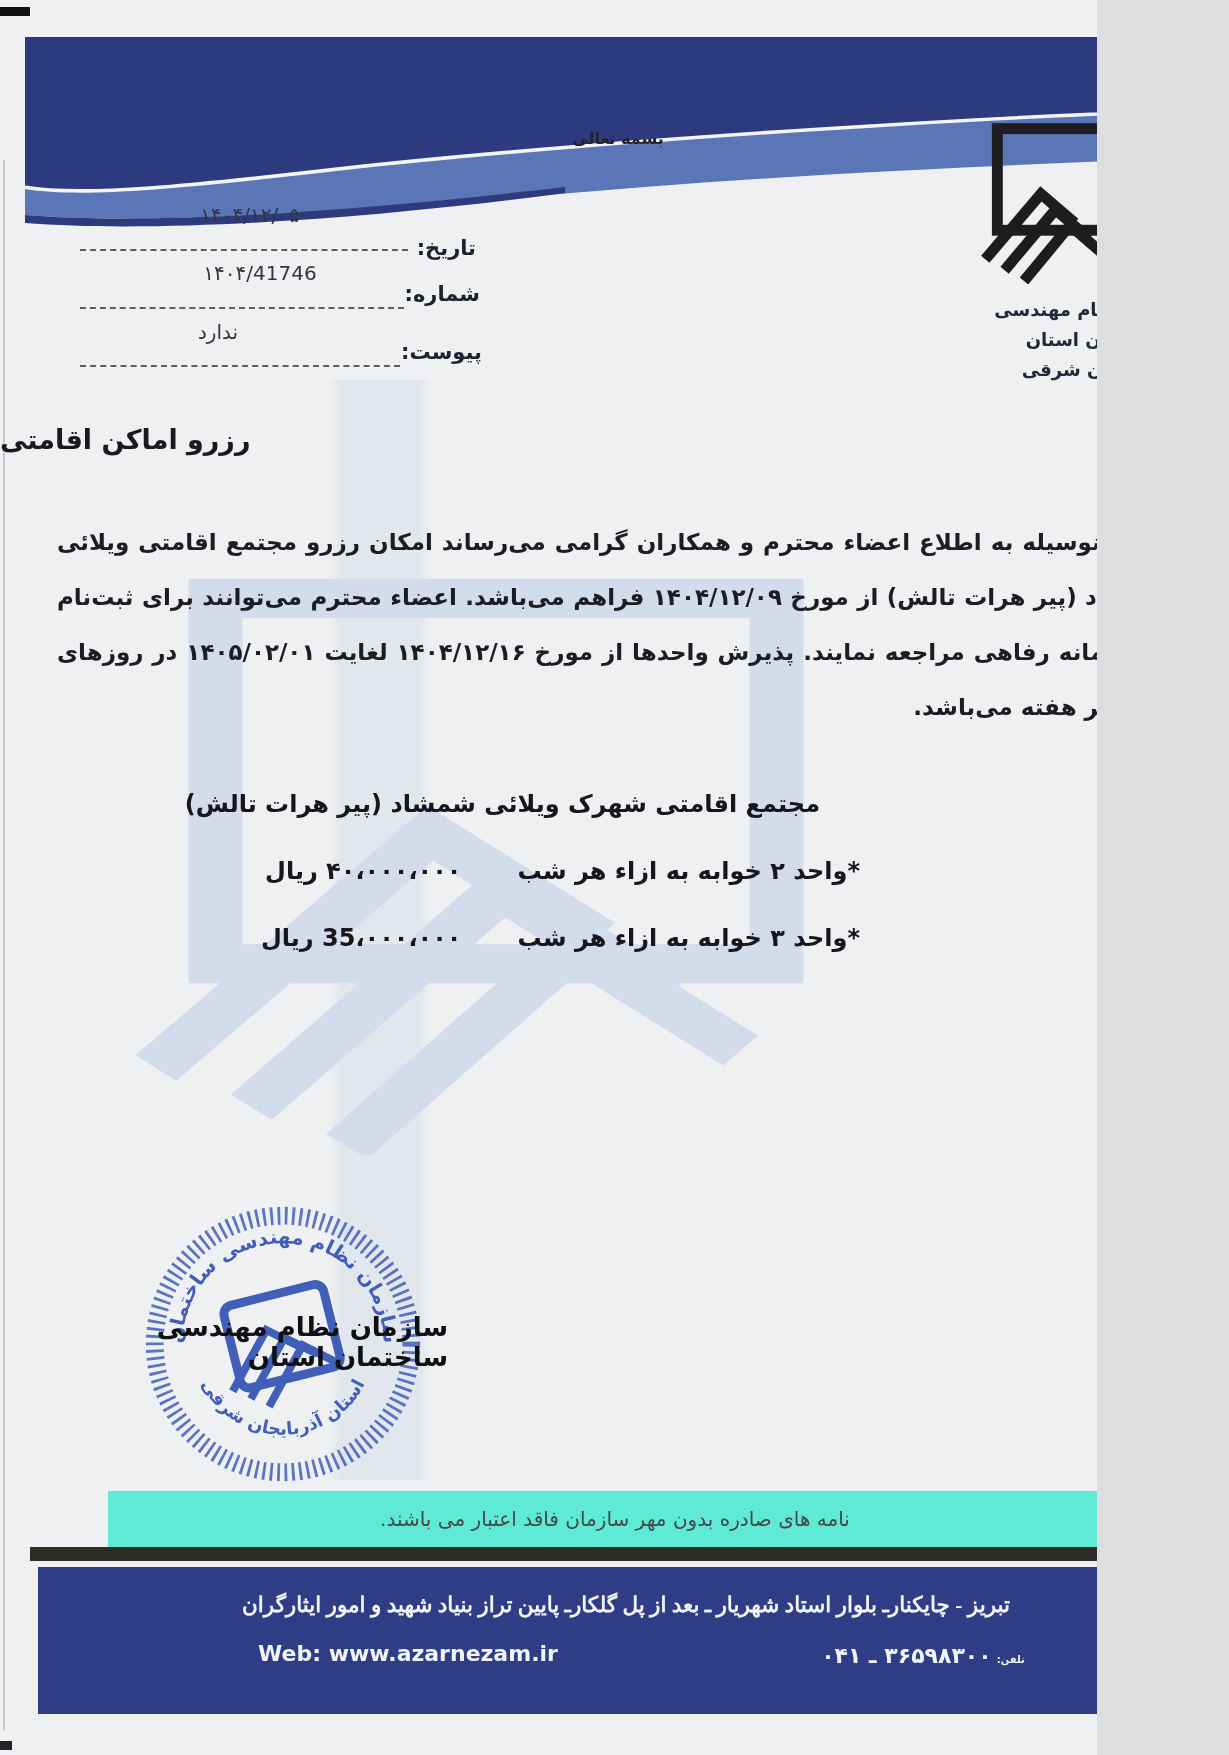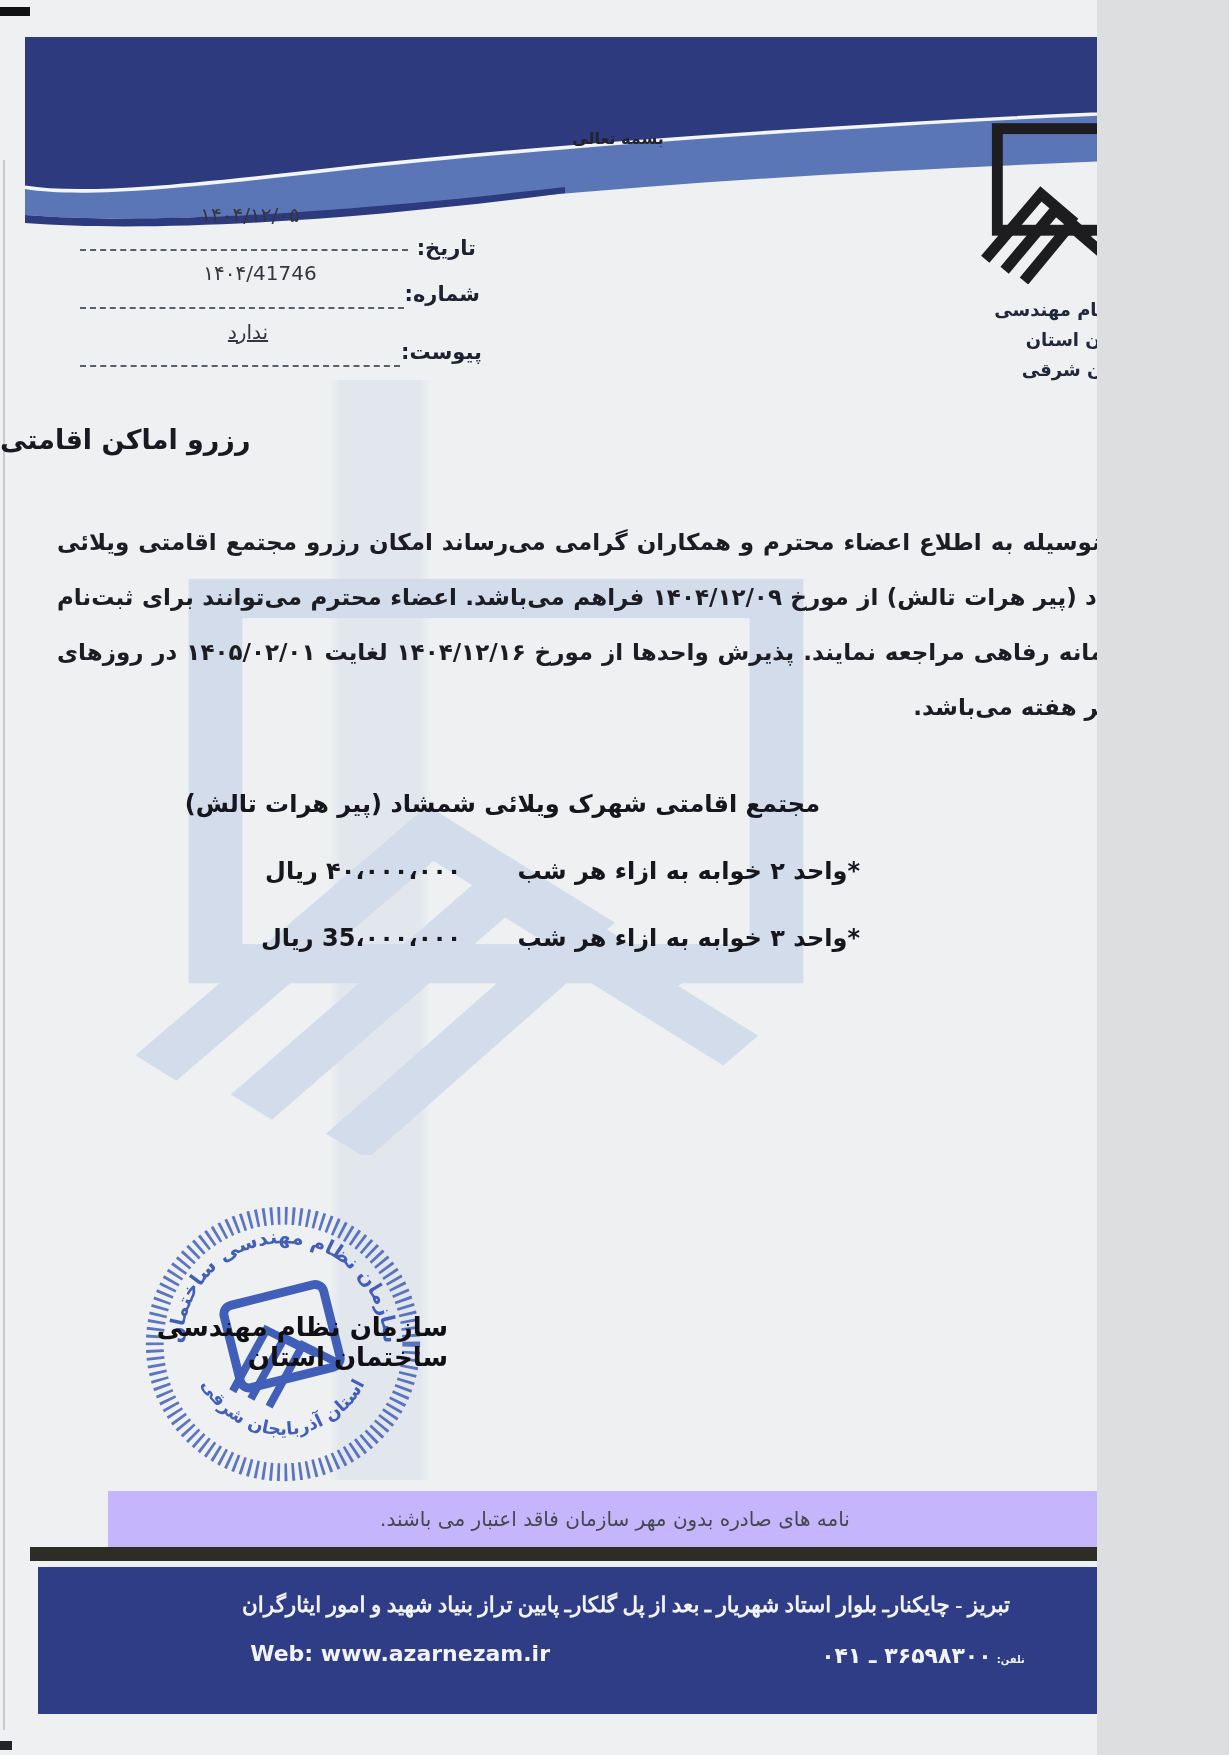--- a/index.html
+++ b/index.html
@@ -33,31 +33,31 @@
   
   .title{left:0;top:424px;width:1180px;text-align:left;font-size:27px;font-weight:bold;direction:rtl;color:#191920;}
   .body-par{left:57px;top:515px;width:1110px;direction:rtl;text-align:justify;font-size:23px;font-weight:bold;line-height:55px;color:#1c1c22;text-indent:35px;}
   .complex-heading{right:277px;top:790px;direction:rtl;font-size:24px;font-weight:bold;color:#16161c;}
   .price-item{direction:rtl;font-size:24px;font-weight:bold;color:#16161c;right:237px;}
   .price-item .gap{display:inline-block;width:56px;}
   
   .stamp{left:135px;top:1196px;opacity:.92;}
   .signature{left:38px;top:1312px;width:410px;text-align:right;direction:rtl;font-size:26px;font-weight:bold;color:#101014;}
   
-  .notice{left:108px;top:1491px;width:1014px;height:56px;background:#c4b5fd;
+  .notice{left:108px;top:1491px;width:1014px;height:56px;background:#5eead4;
     display:flex;align-items:center;justify-content:center;direction:rtl;
     font-size:20px;color:#44484e;}
   .sep-bar{left:30px;top:1547px;width:1188px;height:14px;background:#2d2d26;}
   .footer{left:38px;top:1567px;width:1176px;height:147px;background:#2f3d86;}
   .footer .address{position:absolute;left:0;top:25px;width:100%;text-align:center;direction:rtl;
     color:#f2f3f7;font-size:21.5px;font-weight:bold;font-family:Liberation Serif, serif;}
   .footer .phone{position:absolute;left:740px;top:76px;width:290px;direction:rtl;text-align:center;color:#f2f3f7;}
   .footer .phone .ph-label{font-size:10px;font-weight:bold;}
   .footer .phone .ph-num{font-size:22px;font-weight:bold;letter-spacing:1px;}
-  .footer .web{position:absolute;left:212px;top:74px;width:300px;direction:ltr;text-align:right;
+  .footer .web{position:absolute;left:220px;top:74px;width:300px;direction:ltr;text-align:center;
     color:#f2f3f7;font-size:22px;font-weight:bold;}
 </style>
 </head>
 <body>
 
 <div class="page">
 
   <div class="abs corner-tick"></div>
   <div class="abs edge-line"></div>
   <div class="abs bottom-nub"></div>
@@ -95,21 +95,21 @@
   </div>
 
   <div class="abs f-value" style="left:120px;top:203px;width:260px;">۱۴۰۴/۱۲/۰۵</div>
   <div class="abs f-label" style="left:406px;top:224px;width:70px;margin-top:12px;">تاریخ:</div>
   <div class="abs f-line" style="left:80px;top:248px;width:328px;"></div>
 
   <div class="abs f-value" style="left:140px;top:261px;width:240px;">۱۴۰۴/41746</div>
   <div class="abs f-label" style="left:402px;top:282px;width:78px;">شماره:</div>
   <div class="abs f-line" style="left:80px;top:306px;width:324px;"></div>
 
-  <div class="abs f-value" style="left:148px;top:320px;width:200px;text-decoration:underline;">ندارد</div>
+  <div class="abs f-value" style="left:118px;top:320px;width:200px;">ندارد</div>
   <div class="abs f-label" style="left:398px;top:340px;width:84px;">پیوست:</div>
   <div class="abs f-line" style="left:80px;top:364px;width:320px;"></div>
 
   <div class="abs title">رزرو اماکن اقامتی</div>
   <div class="abs body-par">بدینوسیله به اطلاع اعضاء محترم و همکاران گرامی می‌رساند امکان رزرو مجتمع اقامتی  ویلائی شمشاد (پیر هرات تالش)  از مورخ ۱۴۰۴/۱۲/۰۹ فراهم می‌باشد. اعضاء محترم می‌توانند برای ثبت‌نام به سامانه رفاهی مراجعه نمایند. پذیرش واحدها از مورخ ۱۴۰۴/۱۲/۱۶ لغایت ۱۴۰۵/۰۲/۰۱ در روزهای زوج هر هفته می‌باشد.</div>
 
   <div class="abs complex-heading">مجتمع اقامتی شهرک ویلائی شمشاد (پیر هرات تالش)</div>
 
   <div class="abs price-item" style="top:857px;">
     <span>*واحد ۲ خوابه به ازاء هر شب</span><span class="gap"></span><span>۴۰،۰۰۰،۰۰۰ ریال</span>

